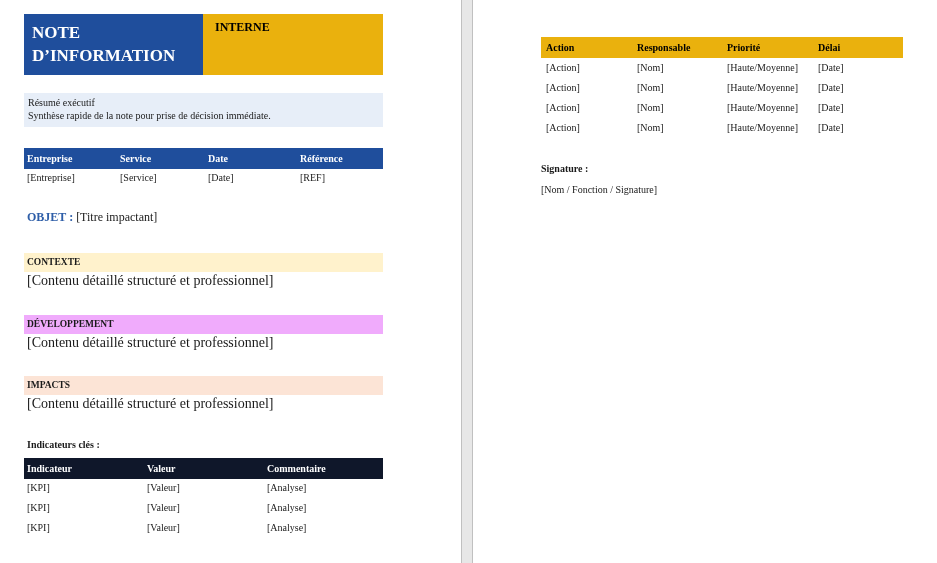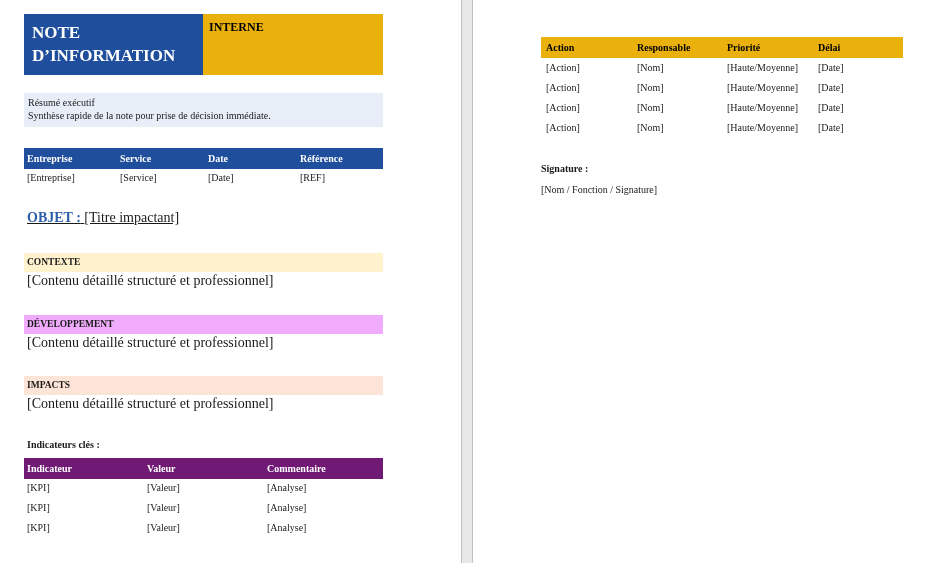--- a/index.html
+++ b/index.html
@@ -23,21 +23,21 @@
 
   
   .banner { left: 24px; top: 14px; width: 359px; height: 61px; display: flex; }
   .banner-blue {
     width: 179px; height: 61px; background: #1F4E9C; color: #FFFFFF;
     font-weight: bold; font-size: 17px; line-height: 23px;
     padding: 7px 0 0 8px;
   }
   .banner-yellow {
     width: 180px; height: 61px; background: #EAB10D; color: #000000;
-    font-weight: bold; font-size: 12px; padding: 6px 0 0 6px;
+    font-weight: bold; font-size: 12px; padding: 6px 0 0 12px;
   }
 
   
   .resume-box {
     left: 24px; top: 93px; width: 359px; height: 34px;
     background: #E7EEF8; padding: 3px 6px 0 4px;
     font-size: 10px; line-height: 13px;
   }
   .resume-title { font-weight: normal; }
 
@@ -48,29 +48,29 @@
   table { border-collapse: collapse; table-layout: fixed; }
   th, td { text-align: left; font-size: 10px; overflow: hidden; white-space: nowrap; }
   th { font-weight: bold; vertical-align: middle; padding-left: 3px; }
   td { vertical-align: top; padding-left: 3px; }
 
   .tbl-info { left: 24px; top: 148px; width: 359px; }
   .tbl-info th { background: #1F4E9C; color: #FFFFFF; height: 21px; margin-left: 24px; }
   .tbl-info td { height: 17px; padding-top: 3px; }
 
   .tbl-kpi { left: 24px; top: 458px; width: 359px; }
-  .tbl-kpi th { background: #701a75; color: #FFFFFF; height: 21px; }
+  .tbl-kpi th { background: #0f172a; color: #FFFFFF; height: 21px; }
   .tbl-kpi td { height: 20px; padding-top: 3px; }
 
   .tbl-plan { left: 68px; top: 37px; width: 362px; }
   .tbl-plan th { background: #EAB10D; color: #000000; height: 21px; padding-left: 5px; }
   .tbl-plan td { height: 20px; padding-top: 4px; padding-left: 5px; }
 
   
-  .objet-line { left: 27px; top: 210px; font-size: 14px; text-decoration: underline; }
+  .objet-line { left: 27px; top: 210px; font-size: 12px; }
   .objet-label { color: #2E5EA8; font-weight: bold; }
 
   
   .sec-bar {
     left: 24px; width: 359px; height: 19px;
     font-size: 9.5px; font-weight: bold; line-height: 19px; padding-left: 3px; font-family: Liberation Serif, serif;
   }
   .sec-contexte { top: 253px; background: #FFF2CC; }
   .sec-developpement { top: 315px; background: #f0abfc; }
   .sec-impacts { top: 376px; background: #FCE4D6; }

